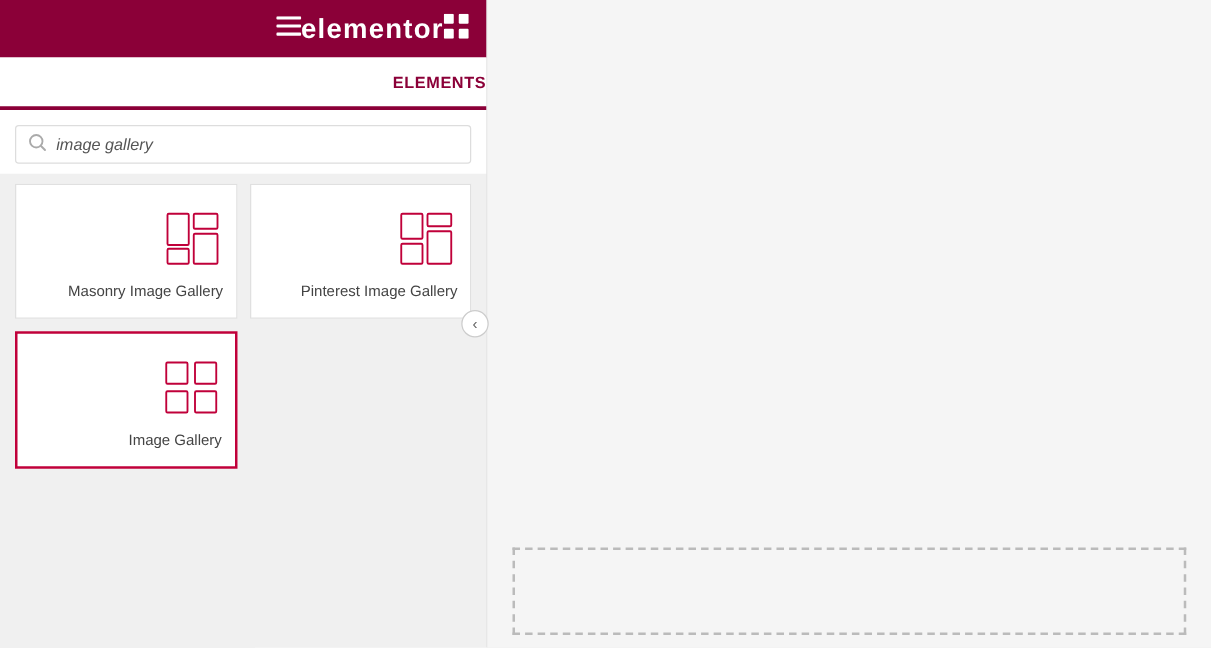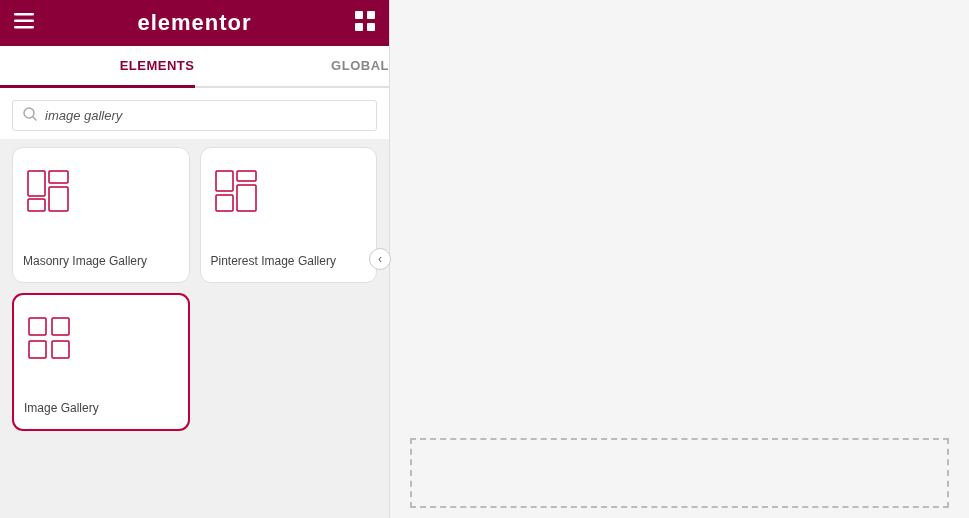--- a/index.html
+++ b/index.html
@@ -14,21 +14,21 @@
       flex-direction: column;
       border-right: 1px solid #ddd;
     }
 
     
     .sidebar-header {
       background: #8b0038;
       height: 46px;
       display: flex;
       align-items: center;
-      justify-content: space-between;
+      justify-content: flex-end;
       padding: 0 14px;
     }
 
     .hamburger-icon {
       color: #fff;
       font-size: 18px;
       cursor: pointer;
     }
 
     .elementor-logo {
@@ -107,30 +107,29 @@
       display: flex;
       flex-wrap: wrap;
       gap: 10px;
       align-content: flex-start;
       overflow-y: auto;
     }
 
     .widget-card {
       background: #fff;
       border: 1px solid #e0e0e0;
-      border-radius: 11px;
+      border-radius: 0;
       width: calc(50% - 5px);
       display: flex;
       flex-direction: column;
-      align-items: flex-start;
+      align-items: flex-end;
       justify-content: center;
       padding: 18px 10px 14px;
       cursor: pointer;
       transition: border-color 0.2s;
-      gap: 28px;
     }
 
     .widget-card.selected {
       border: 2px solid #c0003a;
     }
 
     .widget-icon {
       width: 50px;
       height: 50px;
       margin-bottom: 10px;
@@ -213,21 +212,20 @@
           <rect x="0" y="0" width="8" height="8" rx="1" fill="white"></rect>
           <rect x="12" y="0" width="8" height="8" rx="1" fill="white"></rect>
           <rect x="0" y="12" width="8" height="8" rx="1" fill="white"></rect>
           <rect x="12" y="12" width="8" height="8" rx="1" fill="white"></rect>
         </svg>
       </span>
     </div>
 
     <div class="tabs">
       <div class="tab active">ELEMENTS</div>
-      <div class="tab">GLOBAL</div>
     </div>
 
     <div class="search-container">
       <div class="search-box">
         <span class="search-icon-wrap">
           <svg width="14" height="14" viewBox="0 0 14 14" fill="none">
             <circle cx="6" cy="6" r="5" stroke="#aaa" stroke-width="1.5"></circle>
             <line x1="10" y1="10" x2="13" y2="13" stroke="#aaa" stroke-width="1.5" stroke-linecap="round"></line>
           </svg>
         </span>

